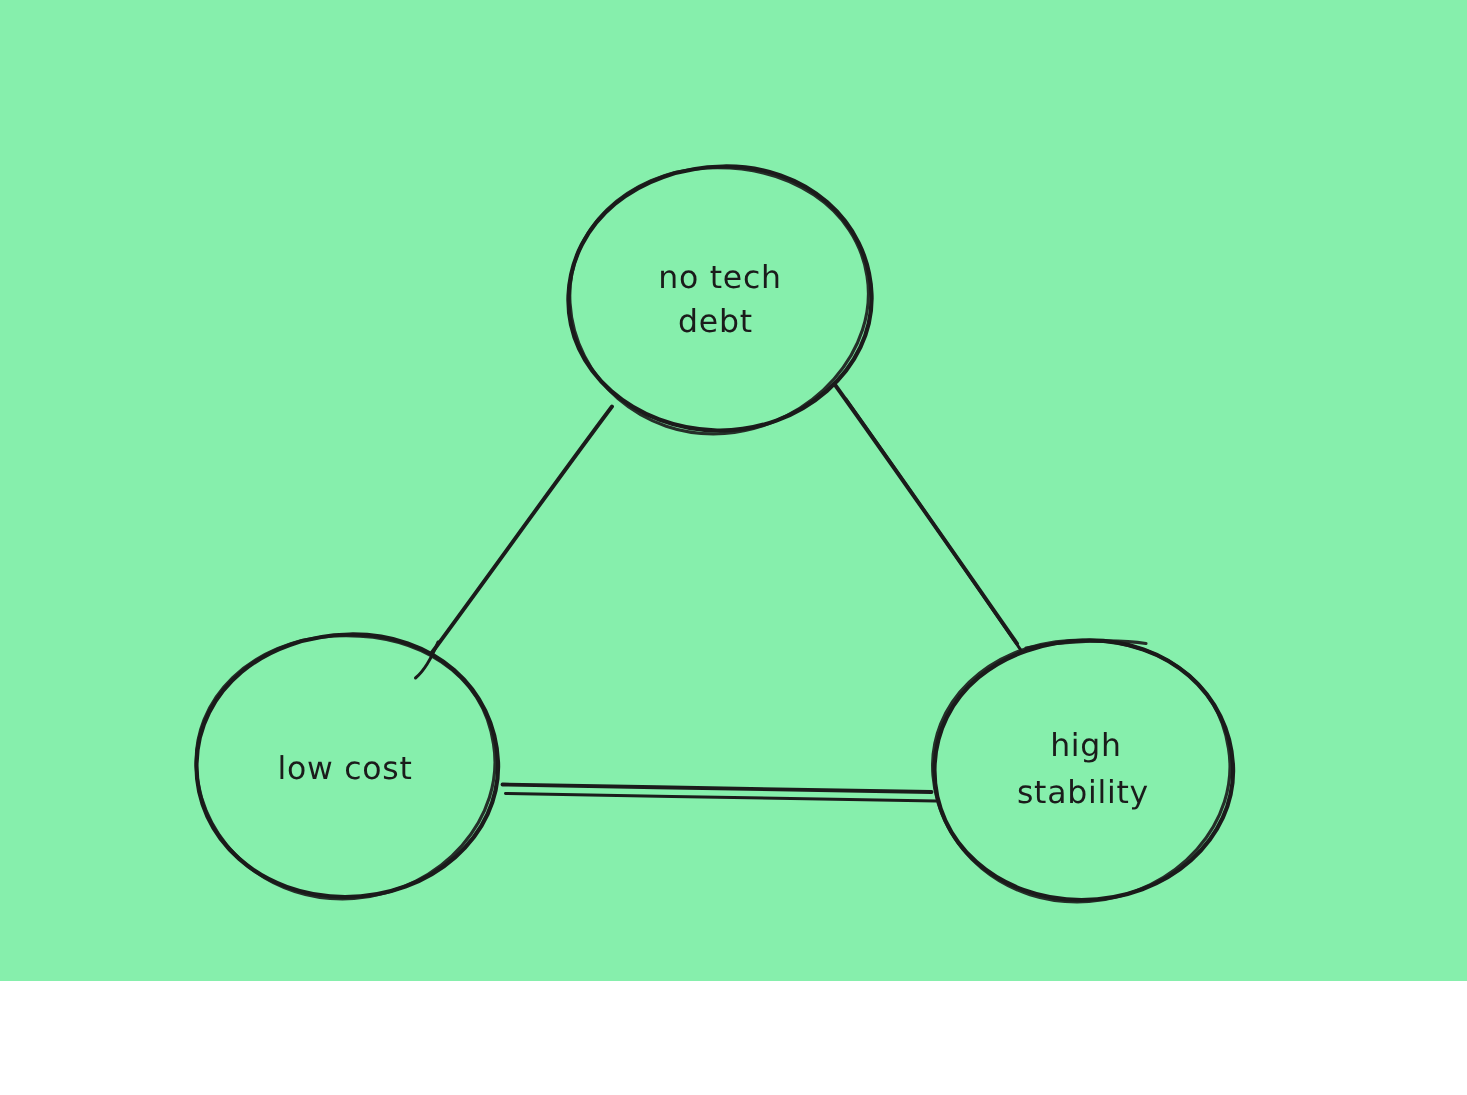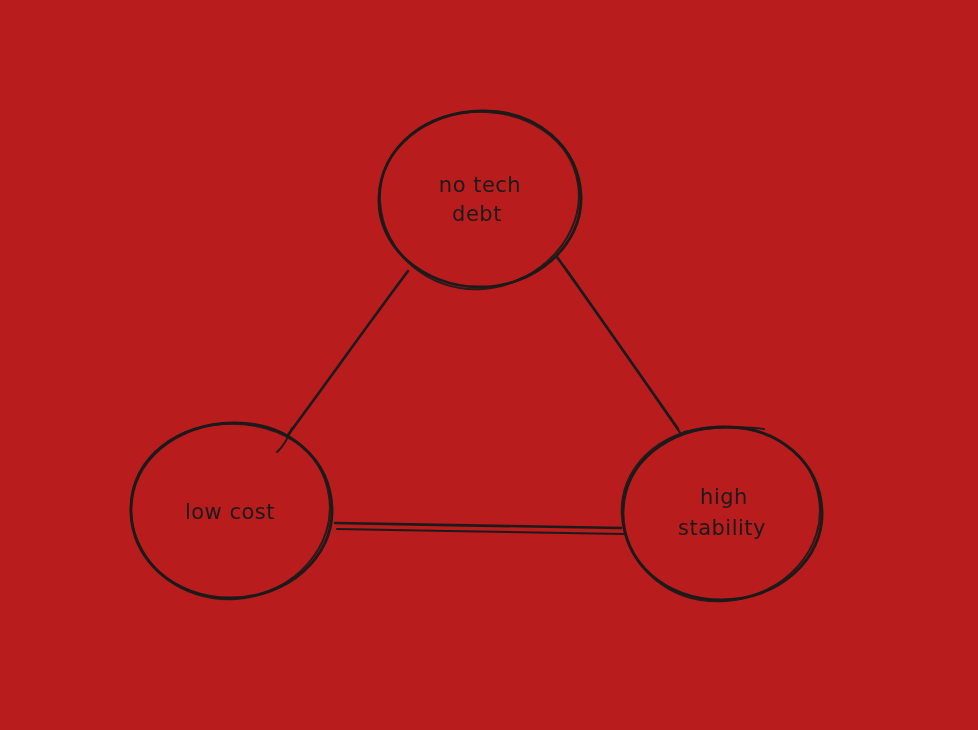--- a/index.html
+++ b/index.html
@@ -3,22 +3,22 @@
 <meta charset="utf-8">
 <style>
   html, body {
     margin: 0;
     padding: 0;
     background: #ffffff;
   }
   .canvas-wrap {
     position: relative;
     width: 978px;
-    height: 730px;
-    background: #b91c1c;
+    height: 654px;
+    background: #86efac;
     overflow: hidden;
   }
   svg {
     display: block;
   }
   .sketch-stroke {
     fill: none;
     stroke: #1b1b1b;
     stroke-linecap: round;
     stroke-linejoin: round;

